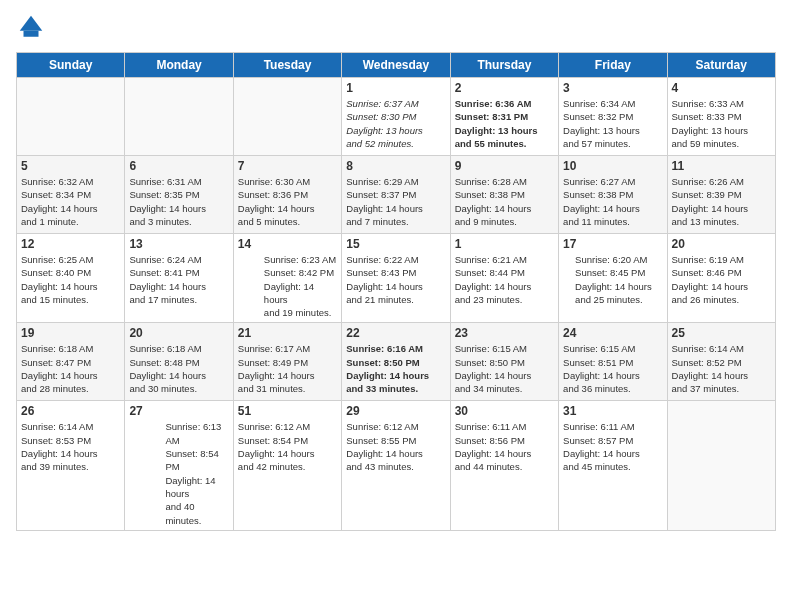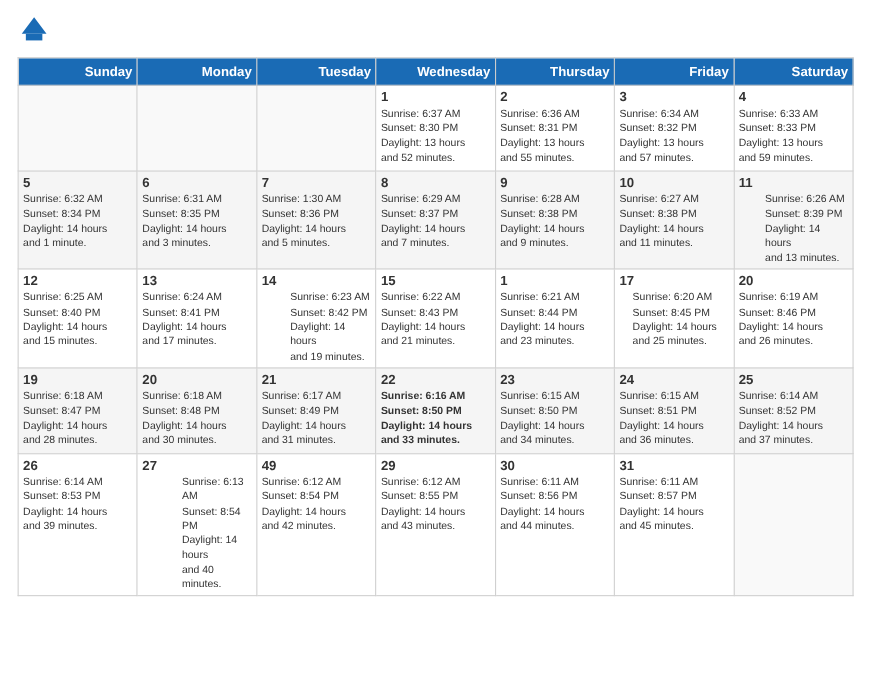--- a/index.html
+++ b/index.html
@@ -60,21 +60,21 @@
       width: 100%;
       border-collapse: collapse;
       table-layout: fixed;
     }
     .calendar th {
       background-color: #1a6bb5;
       color: #fff;
       font-size: 12px;
       font-weight: bold;
       padding: 5px 4px;
-      text-align: right;
+      text-align: center;
       border: 1px solid #ccc;
     }
     .calendar td {
       vertical-align: top;
       border: 1px solid #d0d0d0;
       padding: 3px 4px;
       height: 78px;
       background: #fff;
     }
     .calendar td.empty {
@@ -131,28 +131,28 @@
           <th>Saturday</th>
         </tr>
     </thead>
     <tbody id="calendar-body">
     <tr>
           <td class="empty"></td>
           <td class="empty"></td>
           <td class="empty"></td>
           <td>
             <div class="day-num">1</div>
-            <div class="day-info" style="white-space: pre-line;">Sunrise: 6:37 AM
+            <div class="day-info" style="white-space: pre-line; font-style: italic;">Sunrise: 6:37 AM
 Sunset: 8:30 PM
 Daylight: 13 hours
 and 52 minutes.</div>
           </td>
           <td>
             <div class="day-num">2</div>
-            <div class="day-info" style="white-space: pre-line;">Sunrise: 6:36 AM
+            <div class="day-info" style="white-space: pre-line; font-weight: bold;">Sunrise: 6:36 AM
 Sunset: 8:31 PM
 Daylight: 13 hours
 and 55 minutes.</div>
           </td>
           <td>
             <div class="day-num">3</div>
             <div class="day-info" style="white-space: pre-line;">Sunrise: 6:34 AM
 Sunset: 8:32 PM
 Daylight: 13 hours
 and 57 minutes.</div>
@@ -175,21 +175,21 @@
           </td>
           <td>
             <div class="day-num">6</div>
             <div class="day-info" style="white-space: pre-line;">Sunrise: 6:31 AM
 Sunset: 8:35 PM
 Daylight: 14 hours
 and 3 minutes.</div>
           </td>
           <td>
             <div class="day-num">7</div>
-            <div class="day-info" style="white-space: pre-line;">Sunrise: 1:30 AM
+            <div class="day-info" style="white-space: pre-line;">Sunrise: 6:30 AM
 Sunset: 8:36 PM
 Daylight: 14 hours
 and 5 minutes.</div>
           </td>
           <td>
             <div class="day-num">8</div>
             <div class="day-info" style="white-space: pre-line;">Sunrise: 6:29 AM
 Sunset: 8:37 PM
 Daylight: 14 hours
 and 7 minutes.</div>
@@ -203,21 +203,21 @@
           </td>
           <td>
             <div class="day-num">10</div>
             <div class="day-info" style="white-space: pre-line;">Sunrise: 6:27 AM
 Sunset: 8:38 PM
 Daylight: 14 hours
 and 11 minutes.</div>
           </td>
           <td>
             <div class="day-num">11</div>
-            <div class="day-info" style="white-space: pre-line; margin-left: 24px;">Sunrise: 6:26 AM
+            <div class="day-info" style="white-space: pre-line;">Sunrise: 6:26 AM
 Sunset: 8:39 PM
 Daylight: 14 hours
 and 13 minutes.</div>
           </td>
         </tr>
         <tr>
           <td>
             <div class="day-num">12</div>
             <div class="day-info" style="white-space: pre-line;">Sunrise: 6:25 AM
 Sunset: 8:40 PM
@@ -327,21 +327,21 @@
 and 39 minutes.</div>
           </td>
           <td>
             <div class="day-num">27</div>
             <div class="day-info" style="white-space: pre-line; margin-left: 36px;">Sunrise: 6:13 AM
 Sunset: 8:54 PM
 Daylight: 14 hours
 and 40 minutes.</div>
           </td>
           <td>
-            <div class="day-num">49</div>
+            <div class="day-num">51</div>
             <div class="day-info" style="white-space: pre-line;">Sunrise: 6:12 AM
 Sunset: 8:54 PM
 Daylight: 14 hours
 and 42 minutes.</div>
           </td>
           <td>
             <div class="day-num">29</div>
             <div class="day-info" style="white-space: pre-line;">Sunrise: 6:12 AM
 Sunset: 8:55 PM
 Daylight: 14 hours

